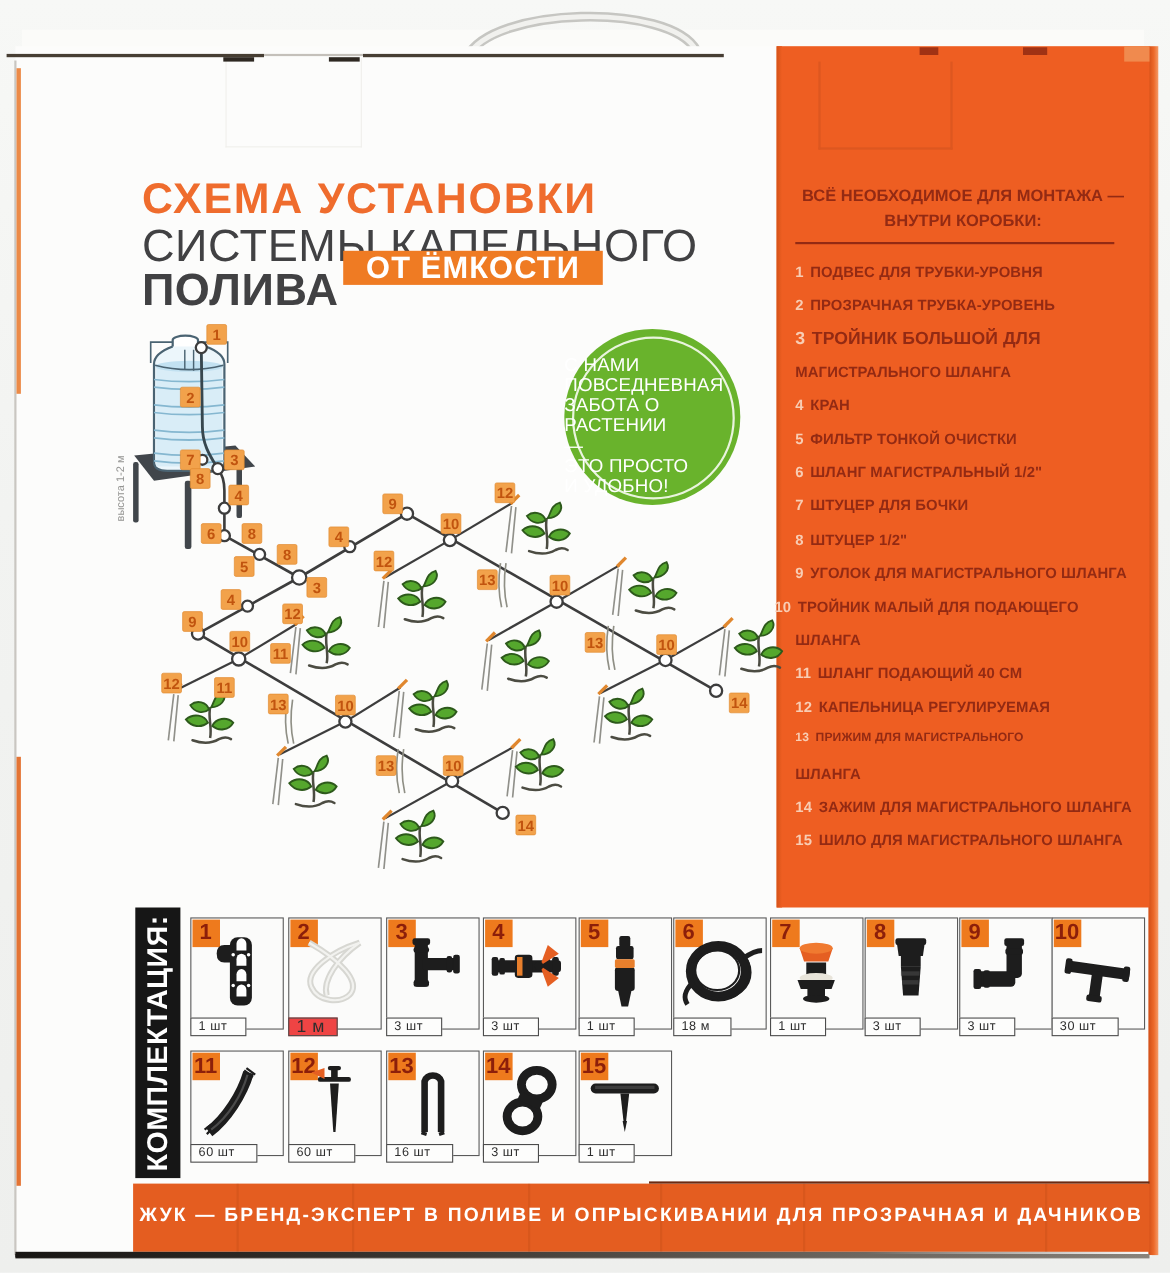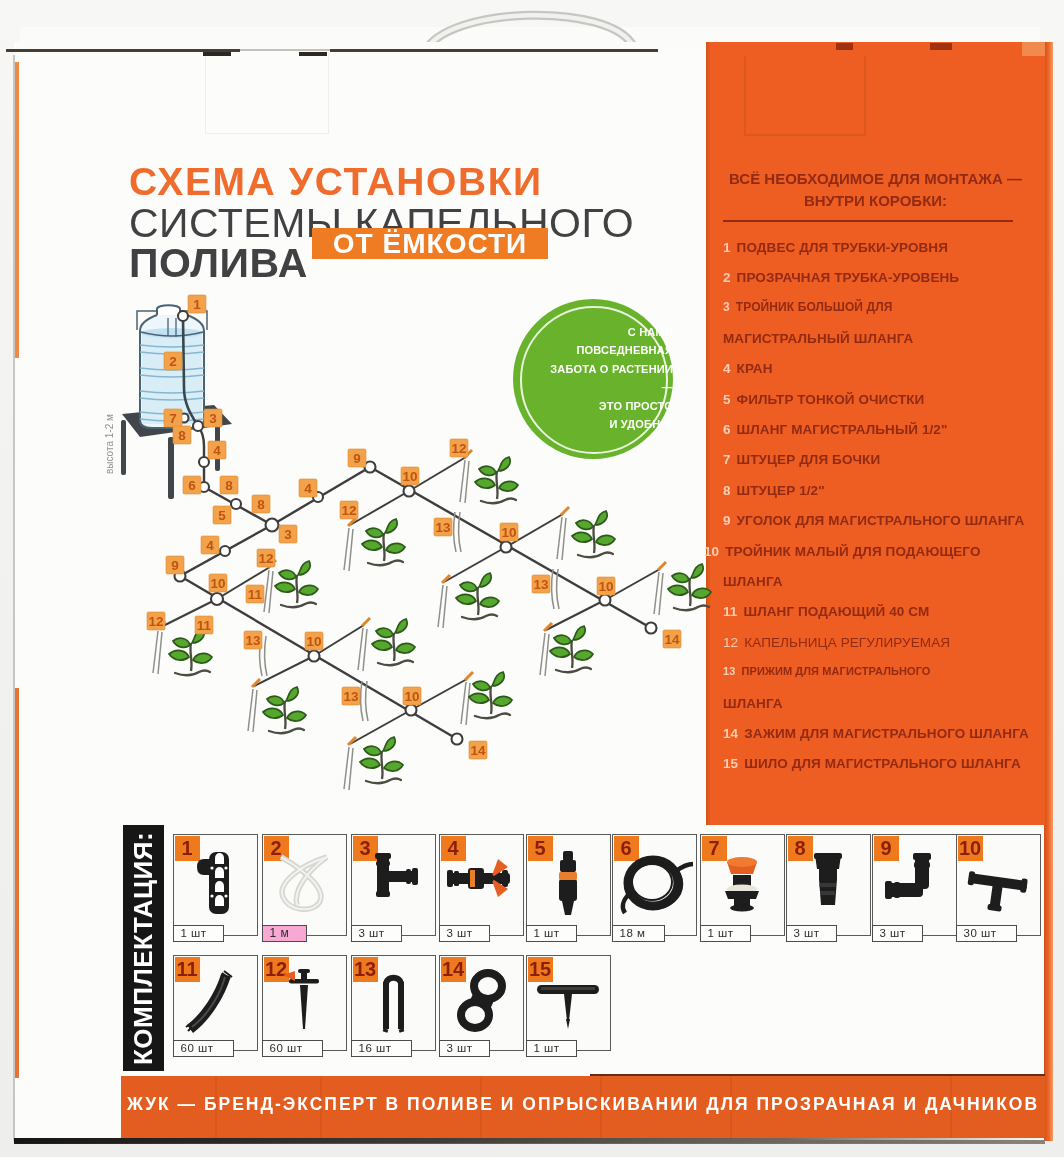--- a/index.html
+++ b/index.html
@@ -42,52 +42,52 @@
 <div class="abs" style="left:129px;top:160px;width:560px;height:40px;color:#ef6c2d;font-size:39px;font-weight:bold;letter-spacing:1.6px;white-space:nowrap">СХЕМА УСТАНОВКИ</div>
 
 <div class="abs" style="left:129px;top:200px;width:620px;height:42px;color:#414143;font-size:41px;font-weight:normal;letter-spacing:0.5px;white-space:nowrap">СИСТЕМЫ КАПЕЛЬНОГО</div>
 
 <div class="abs" style="left:129px;top:240px;width:300px;height:42px;color:#414143;font-size:41px;font-weight:bold;letter-spacing:0.5px;white-space:nowrap">ПОЛИВА</div>
 
 <div class="abs" style="left:312px;top:228px;width:236px;height:31px;background:#ef7b23;color:#fff;font-size:28px;font-weight:bold;letter-spacing:1px;text-align:center;line-height:31px">ОТ ЁМКОСТИ</div>
 
 <div class="abs" style="left:513px;top:299px;width:160px;height:160px;border-radius:50%;background:#69b32c"></div>
 <div class="abs" style="left:520px;top:306px;width:144px;height:144px;border-radius:50%;border:2px solid #e9f4dd"></div>
-<div class="abs" style="left:513px;top:323px;width:160px;height:120px;color:#fff;font-size:11px;font-weight:bold;text-align:right;line-height:18.4px;letter-spacing:0.2px">С НАМИ<br>ПОВСЕДНЕВНАЯ<br>ЗАБОТА О РАСТЕНИИ<br>—<br>ЭТО ПРОСТО<br>И УДОБНО!</div>
+<div class="abs" style="left:513px;top:323px;width:160px;height:120px;color:#fff;font-size:17px;font-weight:normal;text-align:left;line-height:18.4px;letter-spacing:0.2px">С НАМИ<br>ПОВСЕДНЕВНАЯ<br>ЗАБОТА О РАСТЕНИИ<br>—<br>ЭТО ПРОСТО<br>И УДОБНО!</div>
 
 <div class="abs" style="left:706px;top:42px;width:339px;height:783px;background:#ee5e22"></div>
 
 <div class="abs" style="left:706px;top:42px;width:5px;height:783px;background:linear-gradient(90deg,#d55318,#ee5e22)"></div>
 
 <div class="abs" style="left:744px;top:56px;width:118px;height:78px;border:2px solid #dd5720;border-top:none"></div>
 
 <div class="abs" style="left:836px;top:43px;width:17px;height:7px;background:#a03214"></div>
 
 <div class="abs" style="left:930px;top:43px;width:22px;height:7px;background:#a03214"></div>
 
 <div class="abs" style="left:1022px;top:42px;width:23px;height:14px;background:#f08a4e"></div>
 
 <div class="abs" style="left:706px;top:168px;width:339px;height:52px;color:#932a13;font-size:15px;font-weight:bold;text-align:center;line-height:22px;letter-spacing:0px;white-space:nowrap">ВСЁ НЕОБХОДИМОЕ ДЛЯ МОНТАЖА —<br>ВНУТРИ КОРОБКИ:</div>
 
 <div class="abs" style="left:723px;top:220px;width:290px;height:2px;background:#932a13"></div>
 
 <div class="abs" style="left:723px;top:240px;width:315px;height:16px;color:#932a13;font-size:13.5px;font-weight:bold;letter-spacing:0.1px;white-space:nowrap"><span style="color:#f8cdb4;margin-right:6px">1</span>ПОДВЕС ДЛЯ ТРУБКИ-УРОВНЯ</div>
 <div class="abs" style="left:723px;top:270px;width:315px;height:16px;color:#932a13;font-size:13.5px;font-weight:bold;letter-spacing:0.1px;white-space:nowrap"><span style="color:#f8cdb4;margin-right:6px">2</span>ПРОЗРАЧНАЯ ТРУБКА-УРОВЕНЬ</div>
-<div class="abs" style="left:723px;top:300px;width:315px;height:16px;color:#932a13;font-size:12px;font-weight:bold;letter-spacing:0.1px;white-space:nowrap"><span style="color:#f8cdb4;margin-right:6px">3</span>ТРОЙНИК БОЛЬШОЙ ДЛЯ</div>
-<div class="abs" style="left:723px;top:331px;width:315px;height:16px;color:#932a13;font-size:13.5px;font-weight:bold;letter-spacing:0.1px;white-space:nowrap">МАГИСТРАЛЬНЫЙ ШЛАНГА</div>
+<div class="abs" style="left:723px;top:300px;width:315px;height:16px;color:#932a13;font-size:16px;font-weight:bold;letter-spacing:0.1px;white-space:nowrap"><span style="color:#f8cdb4;margin-right:6px">3</span>ТРОЙНИК БОЛЬШОЙ ДЛЯ</div>
+<div class="abs" style="left:723px;top:331px;width:315px;height:16px;color:#932a13;font-size:13.5px;font-weight:bold;letter-spacing:0.1px;white-space:nowrap">МАГИСТРАЛЬНОГО ШЛАНГА</div>
 <div class="abs" style="left:723px;top:361px;width:315px;height:16px;color:#932a13;font-size:13.5px;font-weight:bold;letter-spacing:0.1px;white-space:nowrap"><span style="color:#f8cdb4;margin-right:6px">4</span>КРАН</div>
 <div class="abs" style="left:723px;top:392px;width:315px;height:16px;color:#932a13;font-size:13.5px;font-weight:bold;letter-spacing:0.1px;white-space:nowrap"><span style="color:#f8cdb4;margin-right:6px">5</span>ФИЛЬТР ТОНКОЙ ОЧИСТКИ</div>
 <div class="abs" style="left:723px;top:422px;width:315px;height:16px;color:#932a13;font-size:13.5px;font-weight:bold;letter-spacing:0.1px;white-space:nowrap"><span style="color:#f8cdb4;margin-right:6px">6</span>ШЛАНГ МАГИСТРАЛЬНЫЙ 1/2"</div>
 <div class="abs" style="left:723px;top:452px;width:315px;height:16px;color:#932a13;font-size:13.5px;font-weight:bold;letter-spacing:0.1px;white-space:nowrap"><span style="color:#f8cdb4;margin-right:6px">7</span>ШТУЦЕР ДЛЯ БОЧКИ</div>
 <div class="abs" style="left:723px;top:483px;width:315px;height:16px;color:#932a13;font-size:13.5px;font-weight:bold;letter-spacing:0.1px;white-space:nowrap"><span style="color:#f8cdb4;margin-right:6px">8</span>ШТУЦЕР 1/2"</div>
 <div class="abs" style="left:723px;top:513px;width:315px;height:16px;color:#932a13;font-size:13.5px;font-weight:bold;letter-spacing:0.1px;white-space:nowrap"><span style="color:#f8cdb4;margin-right:6px">9</span>УГОЛОК ДЛЯ МАГИСТРАЛЬНОГО ШЛАНГА</div>
 <div class="abs" style="left:704px;top:544px;width:315px;height:16px;color:#932a13;font-size:13.5px;font-weight:bold;letter-spacing:0.1px;white-space:nowrap"><span style="color:#f8cdb4;margin-right:6px">10</span>ТРОЙНИК МАЛЫЙ ДЛЯ ПОДАЮЩЕГО</div>
 <div class="abs" style="left:723px;top:574px;width:315px;height:16px;color:#932a13;font-size:13.5px;font-weight:bold;letter-spacing:0.1px;white-space:nowrap">ШЛАНГА</div>
 <div class="abs" style="left:723px;top:604px;width:315px;height:16px;color:#932a13;font-size:13.5px;font-weight:bold;letter-spacing:0.1px;white-space:nowrap"><span style="color:#f8cdb4;margin-right:6px">11</span>ШЛАНГ ПОДАЮЩИЙ 40 СМ</div>
-<div class="abs" style="left:723px;top:635px;width:315px;height:16px;color:#932a13;font-size:13.5px;font-weight:normal;letter-spacing:0.1px;white-space:nowrap"><span style="color:#f8cdb4;margin-right:6px">12</span>КАПЕЛЬНИЦА РЕГУЛИРУЕМАЯ</div>
+<div class="abs" style="left:723px;top:635px;width:315px;height:16px;color:#932a13;font-size:13.5px;font-weight:bold;letter-spacing:0.1px;white-space:nowrap"><span style="color:#f8cdb4;margin-right:6px">12</span>КАПЕЛЬНИЦА РЕГУЛИРУЕМАЯ</div>
 <div class="abs" style="left:723px;top:665px;width:315px;height:16px;color:#932a13;font-size:11px;font-weight:bold;letter-spacing:0.1px;white-space:nowrap"><span style="color:#f8cdb4;margin-right:6px">13</span>ПРИЖИМ ДЛЯ МАГИСТРАЛЬНОГО</div>
 <div class="abs" style="left:723px;top:696px;width:315px;height:16px;color:#932a13;font-size:13.5px;font-weight:bold;letter-spacing:0.1px;white-space:nowrap">ШЛАНГА</div>
 <div class="abs" style="left:723px;top:726px;width:315px;height:16px;color:#932a13;font-size:13.5px;font-weight:bold;letter-spacing:0.1px;white-space:nowrap"><span style="color:#f8cdb4;margin-right:6px">14</span>ЗАЖИМ ДЛЯ МАГИСТРАЛЬНОГО ШЛАНГА</div>
 <div class="abs" style="left:723px;top:756px;width:315px;height:16px;color:#932a13;font-size:13.5px;font-weight:bold;letter-spacing:0.1px;white-space:nowrap"><span style="color:#f8cdb4;margin-right:6px">15</span>ШИЛО ДЛЯ МАГИСТРАЛЬНОГО ШЛАНГА</div>
 
 <svg class="abs" style="left:0;top:0" width="1064" height="1157" viewBox="0 0 1064 1157">
 <defs>
 <g id="pl">
         <path d="M0,2 C2,-8 -2,-16 0,-26" fill="none" stroke="#4c4c42" stroke-width="2.3"></path>
         <path d="M-16,4 Q-2,9 8,3 Q14,0 19,3" fill="none" stroke="#4c4c42" stroke-width="2.3" stroke-linecap="round"></path>
@@ -386,21 +386,21 @@
 <svg class="abs" style="left:2px;top:12px" width="78" height="72" viewBox="0 0 78 72">
       <g fill="none" stroke="#d7d7d2" stroke-width="5.5">
         <path d="M16,10 C44,26 62,44 54,56 C46,66 24,64 18,50 C12,36 36,18 62,10"></path>
         <path d="M62,10 C42,24 28,44 32,58"></path>
       </g>
       <g fill="none" stroke="#f2f2ef" stroke-width="2">
         <path d="M16,10 C44,26 62,44 54,56 C46,66 24,64 18,50 C12,36 36,18 62,10"></path>
         <path d="M62,10 C42,24 28,44 32,58"></path>
       </g>
     </svg>
-<div class="abs" style="left:-1.5px;top:90px;width:36px;height:15px;background:#f9a8d4;border:1.5px solid #4c4c4c;color:#2e2e2e;font-size:12px;line-height:15px;padding-left:7px;letter-spacing:0.5px">1 м</div>
+<div class="abs" style="left:-1.5px;top:90px;width:36px;height:15px;background:#ef4444;border:1.5px solid #4c4c4c;color:#2e2e2e;font-size:16px;line-height:15px;padding-left:7px;letter-spacing:0.5px">1 м</div>
 </div>
 
 <div class="abs" style="left:351px;top:834px;width:83px;height:100px;border:1.5px solid #5a5a5a;background:#fbfbfa">
 <div class="abs" style="left:0.5px;top:0.5px;width:25px;height:25px;background:#ee7a1d;color:#8c1f0a;font-size:20px;font-weight:bold;text-align:center;line-height:25px">3</div>
 <svg class="abs" style="left:2px;top:12px" width="78" height="72" viewBox="0 0 78 72">
       <g fill="#1d1d1d">
         <rect x="23" y="8" width="12" height="42" rx="3"></rect>
         <rect x="21" y="6" width="16" height="6" rx="2"></rect>
         <rect x="22" y="14" width="14" height="5" rx="2"></rect>
         <rect x="22" y="44" width="14" height="6" rx="2"></rect>

